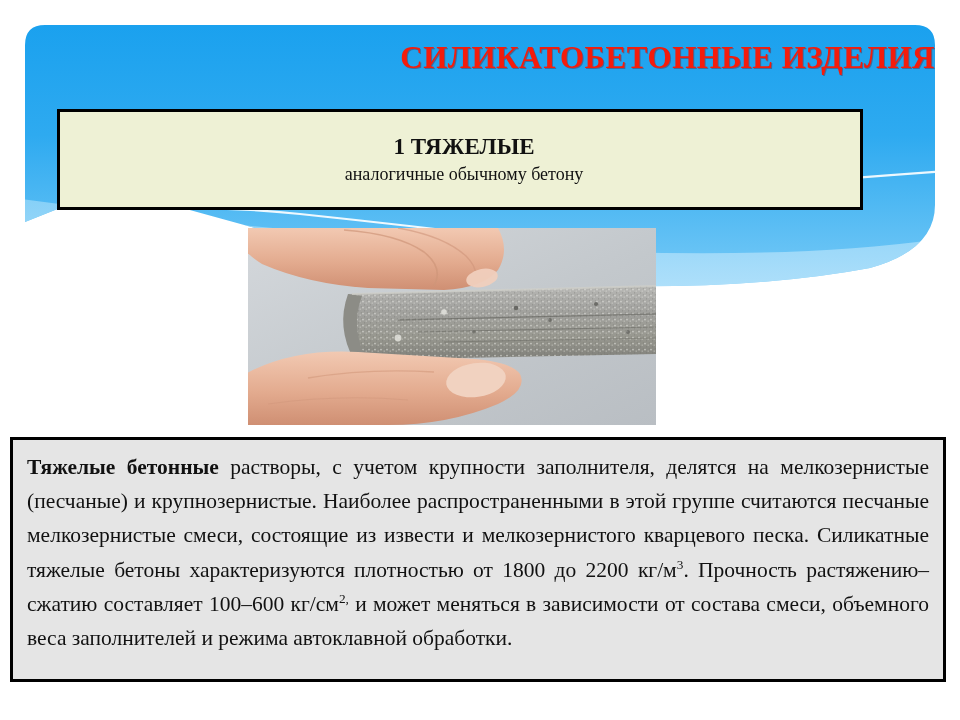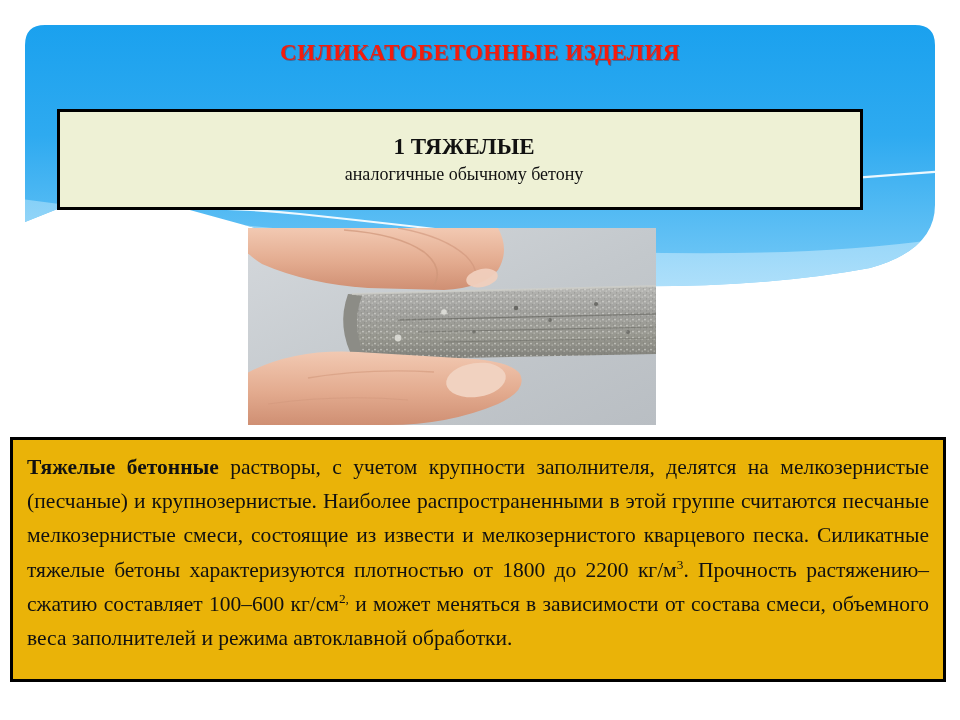--- a/index.html
+++ b/index.html
@@ -23,22 +23,22 @@
     height: 300px;
     overflow: hidden;
   }
 
   
   #slide-title {
     position: absolute;
     left: 25px;
     top: 40px;
     width: 910px;
-    text-align: center;
-    font-size: 23px;
+    text-align: right;
+    font-size: 31px;
     font-weight: bold;
     letter-spacing: 0.5px;
     color: #f41c0c;
     text-shadow: 1px 1px 0 rgba(120,0,0,0.35);
     font-family: "Liberation Serif", "DejaVu Serif", serif;
     white-space: nowrap;
   }
 
   
   #subtitle-box {
@@ -79,21 +79,21 @@
   }
   #photo svg { display: block; }
 
   
   #body-box {
     position: absolute;
     left: 10px;
     top: 437px;
     width: 936px;
     height: 245px;
-    background: #eab308;
+    background: #e5e5e5;
     border: 3px solid #000000;
     box-sizing: border-box;
     padding: 10px 14px 12px 14px;
   }
   #body-text {
     font-size: 21.5px;
     line-height: 34.2px;
     color: #111111;
     text-align: justify;
     text-align-last: left;

